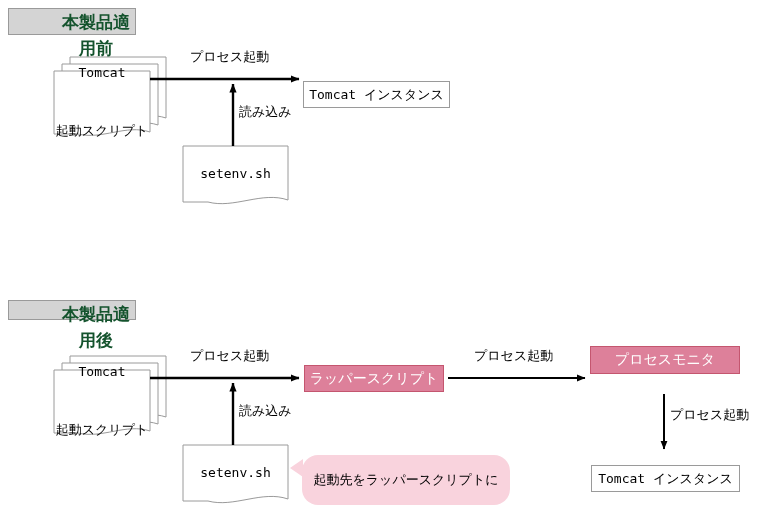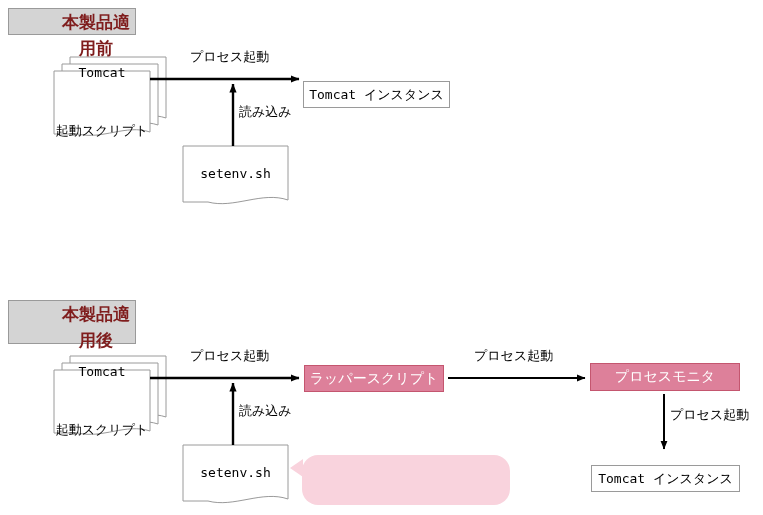--- a/index.html
+++ b/index.html
@@ -19,21 +19,21 @@
     position: absolute;
     left: 0;
     top: 0;
     width: 763px;
     height: 515px;
   }
   .section-title {
     position: absolute;
     background: #d4d4d4;
     border: 1px solid #9a9a9a;
-    color: #7f1d1d;
+    color: #14532d;
     font-weight: bold;
     font-size: 17px;
     line-height: 26px;
     text-align: center;
     font-family: "DejaVu Sans", "Liberation Sans", sans-serif;
     letter-spacing: 0px;
     box-sizing: border-box;
     padding-left: 48px;
   }
   .plain-box {
@@ -155,38 +155,39 @@
 </div>
 
 <div class="doc-label" style="left:183px; top:165px; width:105px; text-align:center;">setenv.sh</div>
 
 <div class="plain-box" style="left:303px; top:66px; width:147px; height:27px;">Tomcat インスタンス</div>
 
 <div class="edge-label" style="left:190px; top:48px;">プロセス起動</div>
 
 <div class="edge-label" style="left:239px; top:103px;">読み込み</div>
 
-<div class="section-title" style="left:8px; top:300px; width:128px; height:44px;">本製品適用後</div>
+<div class="section-title" style="left:8px; top:300px; width:128px; height:20px;">本製品適用後</div>
 
 <div class="doc-label" style="left:54px; top:371px; width:96px; height:58px; display:flex; flex-direction:column; align-items:center; justify-content:center;">
   <span>Tomcat</span>
   <span>起動スクリプト</span>
 </div>
 
 <div class="doc-label" style="left:183px; top:464px; width:105px; text-align:center;">setenv.sh</div>
 
 <div class="pink-box" style="left:304px; top:365px; width:140px; height:27px;">ラッパースクリプト</div>
 
-<div class="pink-box" style="left:590px; top:363px; width:150px; height:28px;">プロセスモニタ</div>
+<div class="pink-box" style="left:590px; top:346px; width:150px; height:28px;">プロセスモニタ</div>
 
 <div class="plain-box" style="left:591px; top:450px; width:149px; height:27px;">Tomcat インスタンス</div>
 
 <div class="edge-label" style="left:190px; top:347px;">プロセス起動</div>
 
 <div class="edge-label" style="left:239px; top:402px;">読み込み</div>
 
 <div class="edge-label" style="left:474px; top:347px;">プロセス起動</div>
 
 <div class="edge-label" style="left:670px; top:406px;">プロセス起動</div>
 
 <div class="callout-tail" style="left:290px; top:459px;"></div>
 <div class="callout" style="left:302px; top:455px; width:208px; height:50px; flex-direction:column;">
+  <span>起動先をラッパースクリプトに</span>
 </div>
 
 </body></html>

